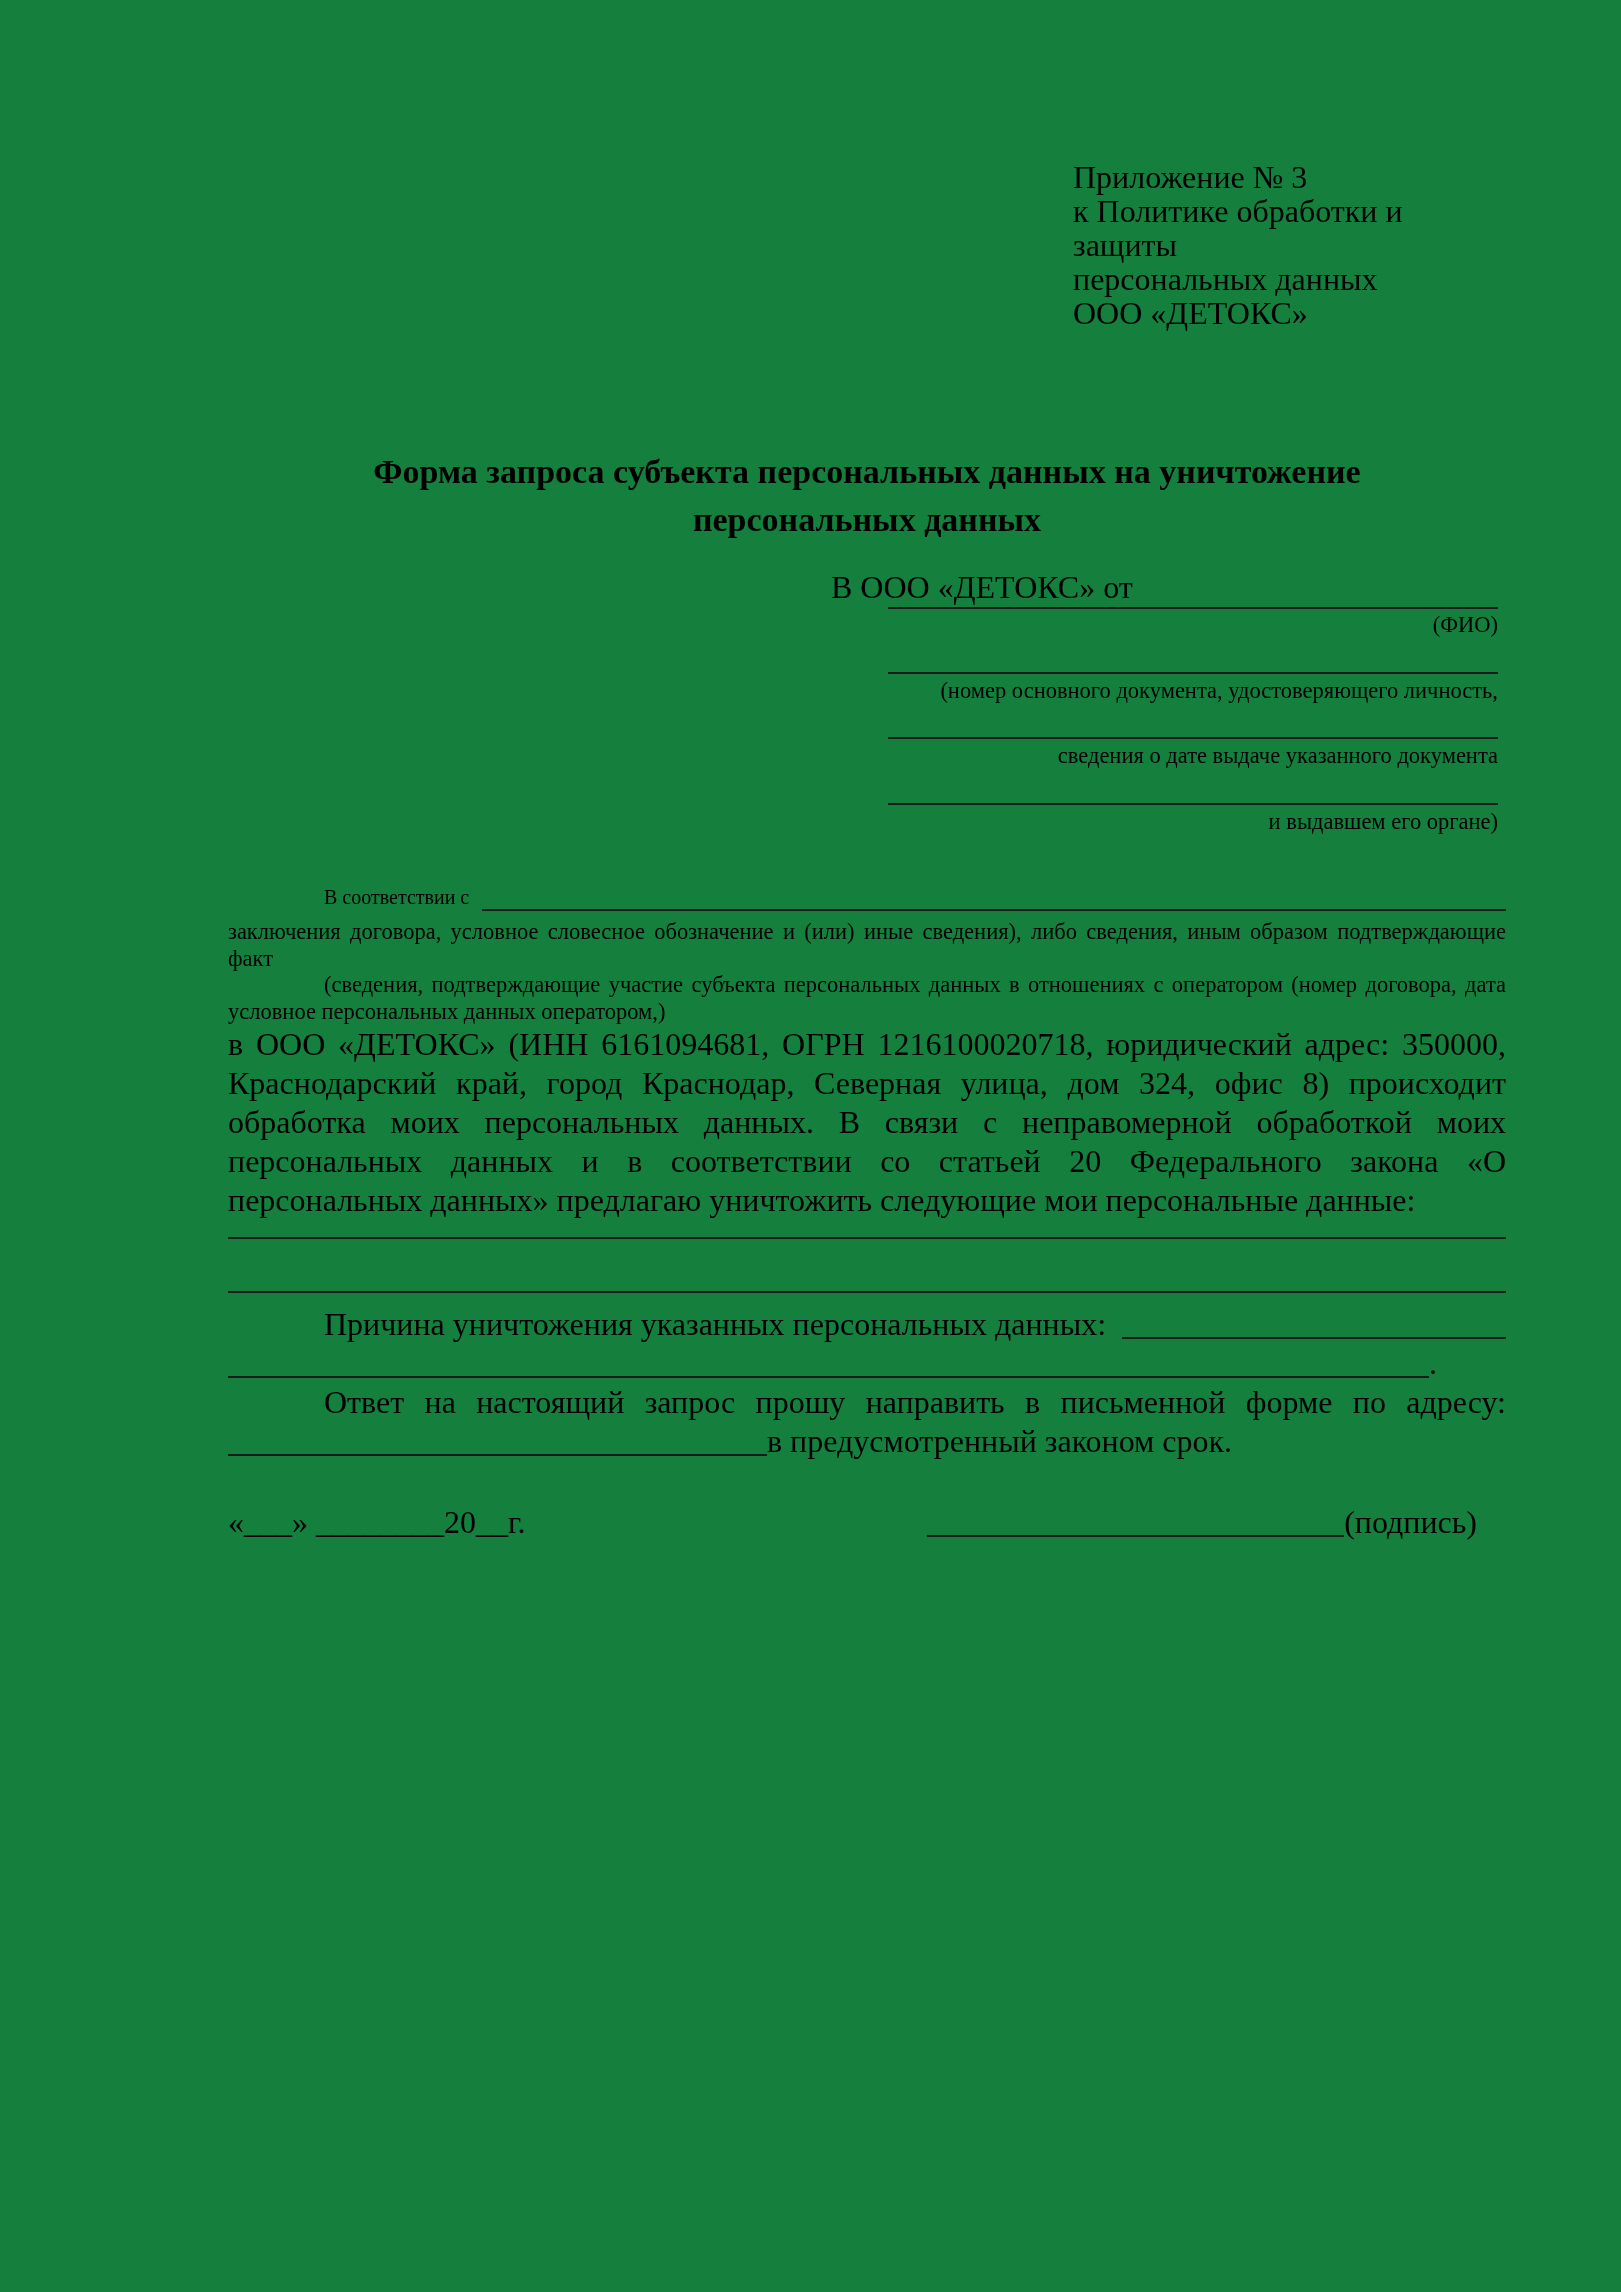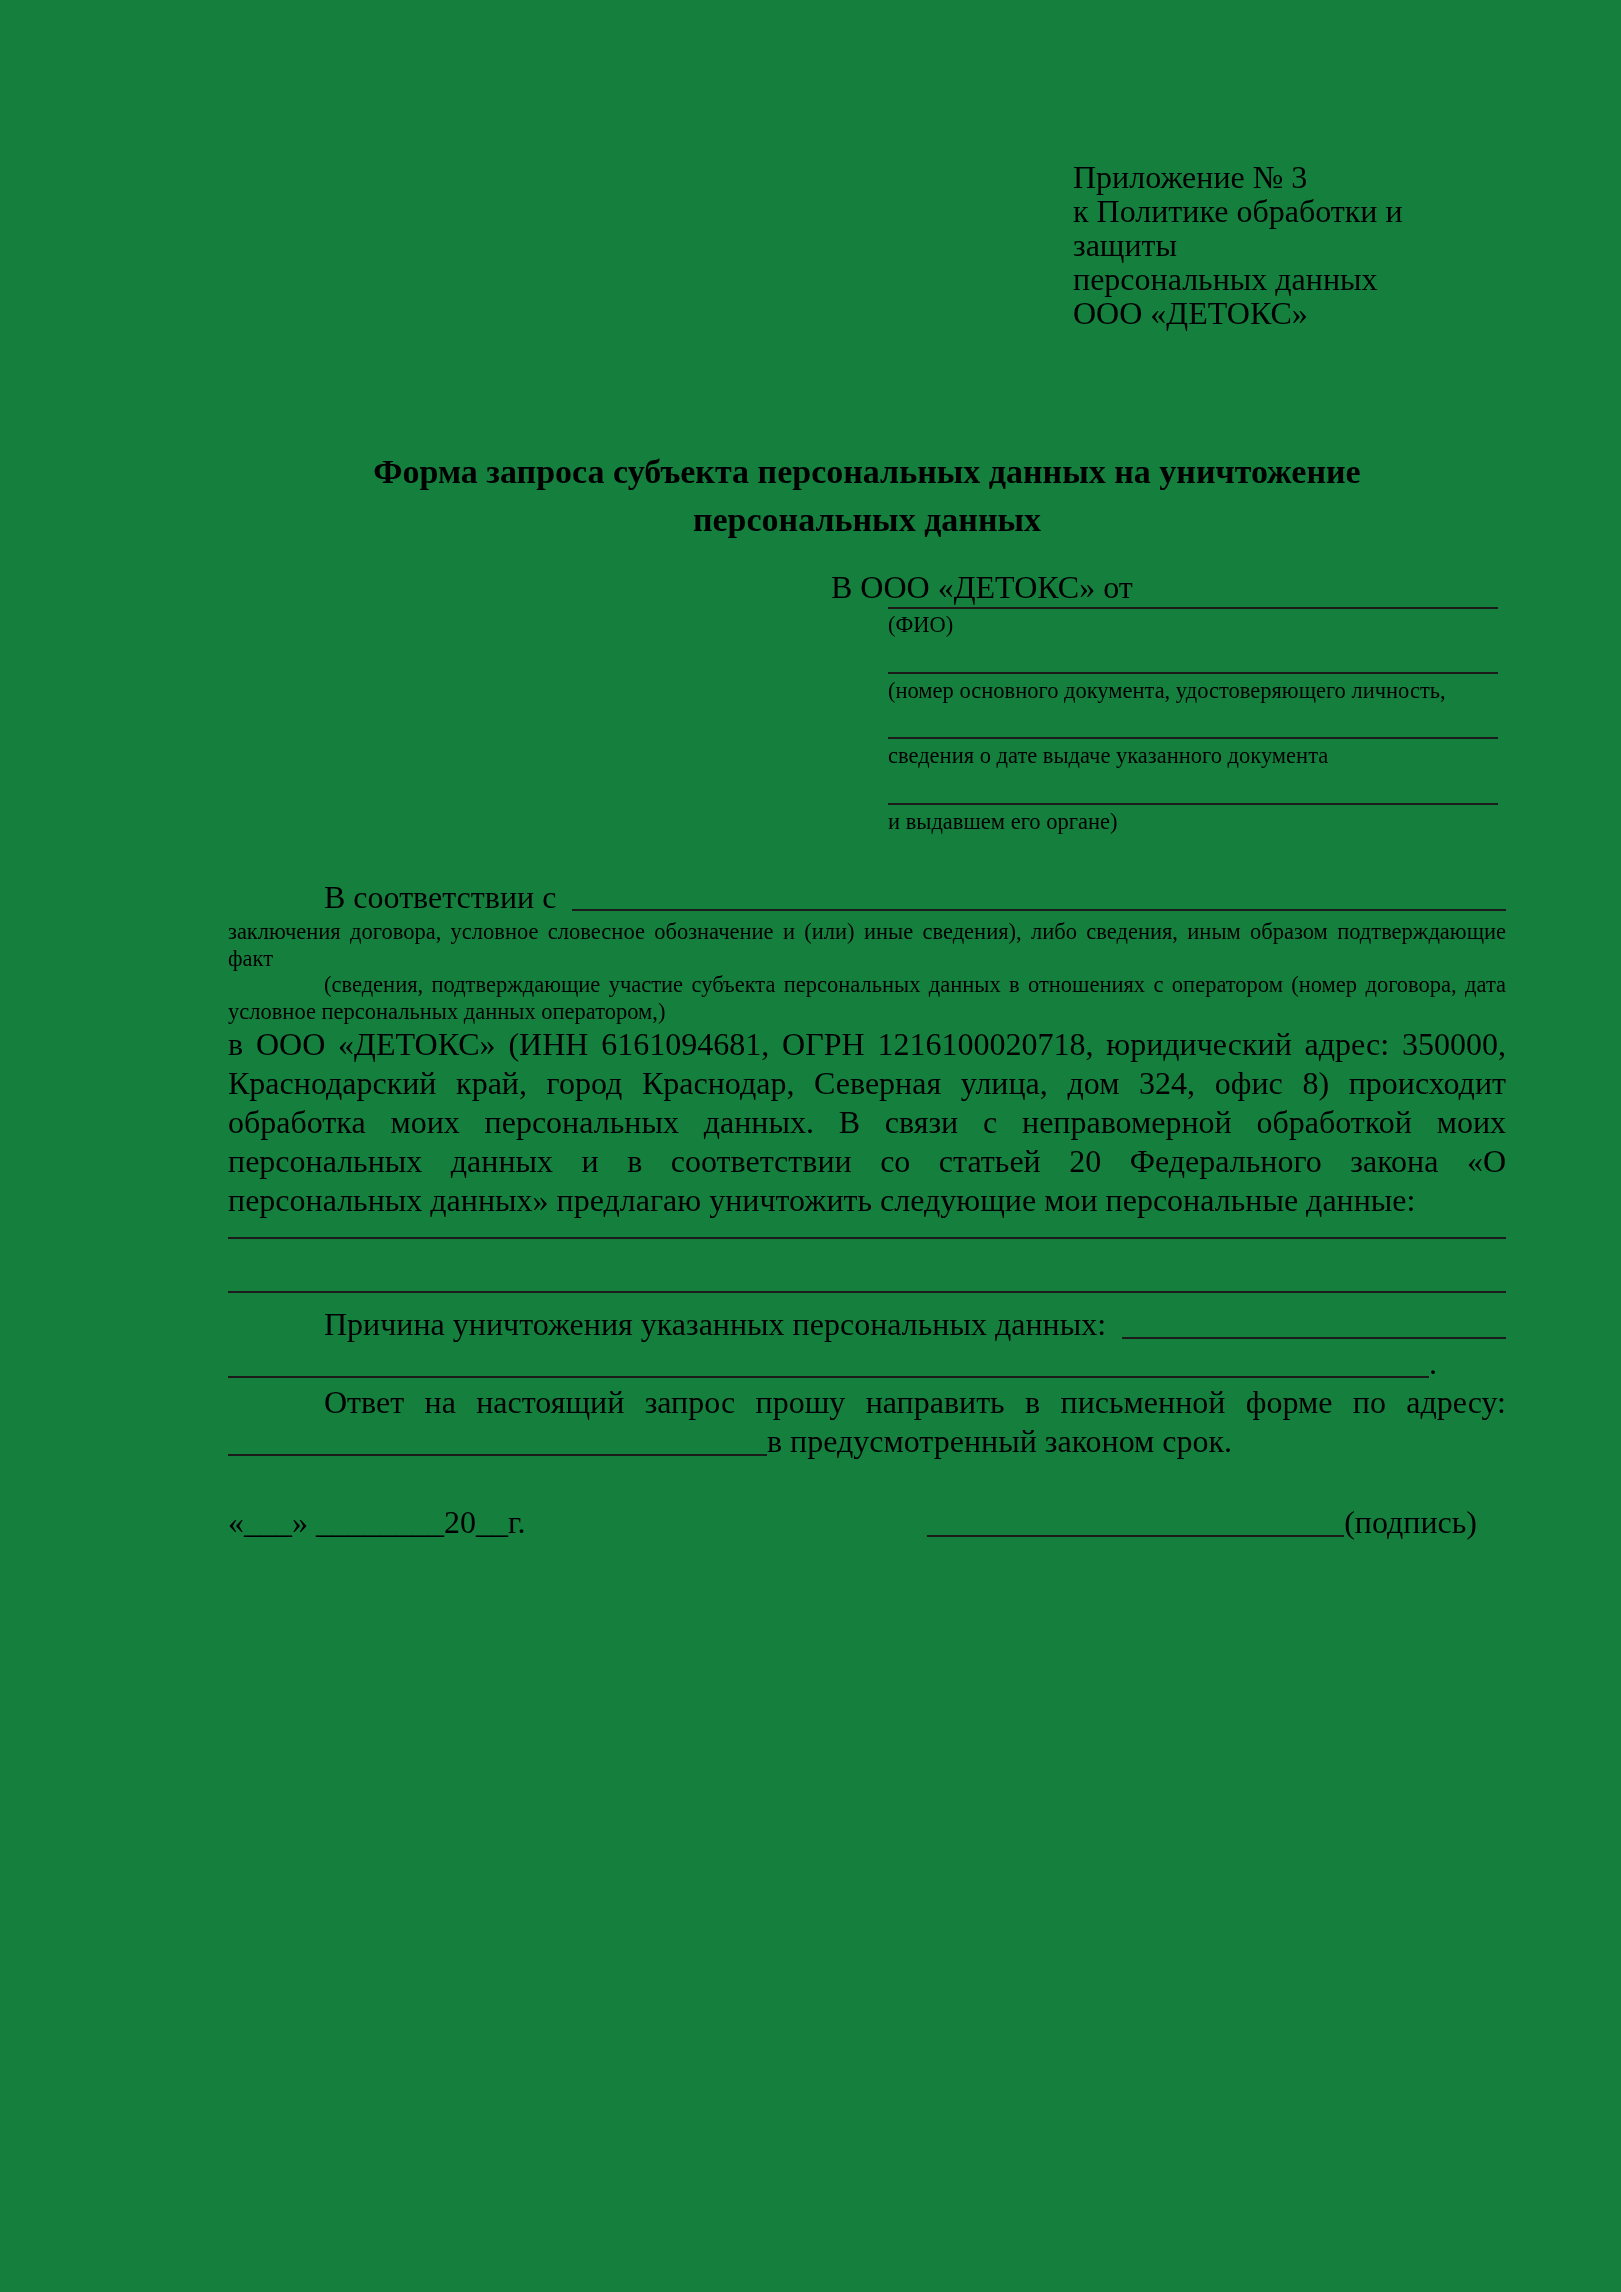--- a/index.html
+++ b/index.html
@@ -13,23 +13,23 @@
     box-sizing: border-box;
     padding: 160px 115px 0 228px;
     overflow: hidden;
   }
   .hdr { margin-left: 845px; font-size: 32px; line-height: 34px; }
   .title { margin-top: 118px; text-align: center; font-weight: bold; font-size: 34px; line-height: 48px; }
   .addressee { margin-top: 23.5px; margin-left: 603px; font-size: 32px; line-height: 39px; }
 
   .fline  { margin-left: 660px; width: 610px; height: 0; border-bottom: 2.9px solid #1b1b1b; }
   .fline + .fcap + .fline, .fcap ~ .fline { margin-top: 33px; }
-  .fcap   { margin-left: 660px; width: 610px; text-align: left; font-size: 22.5px; line-height: 26.5px; margin-top: 3.9px; }
+  .fcap   { margin-left: 660px; width: 610px; text-align: right; font-size: 22.5px; line-height: 26.5px; margin-top: 3.9px; }
 
-  .accordance { margin-top: 43px; display: flex; font-size: 32px; line-height: 39px; text-align: right; }
+  .accordance { margin-top: 43px; display: flex; font-size: 20px; line-height: 39px; text-align: right; }
   .accordance .prefix { padding-left: 96px; white-space: pre; }
   .fill { flex: 1; border-bottom: 2.9px solid #1b1b1b; margin-bottom: 5.9px; margin-left: 7.8px; }
 
   .note { margin-top: 2px; font-size: 22.5px; line-height: 26.5px; }
   .note .nline { text-align: justify; text-align-last: justify; }
   .note .nline.first { text-indent: 96px; }
   .note .nline.last { text-align-last: left; }
 
   .bodypara { font-size: 32px; line-height: 39px; }
   .jline { text-align: justify; text-align-last: justify; }

